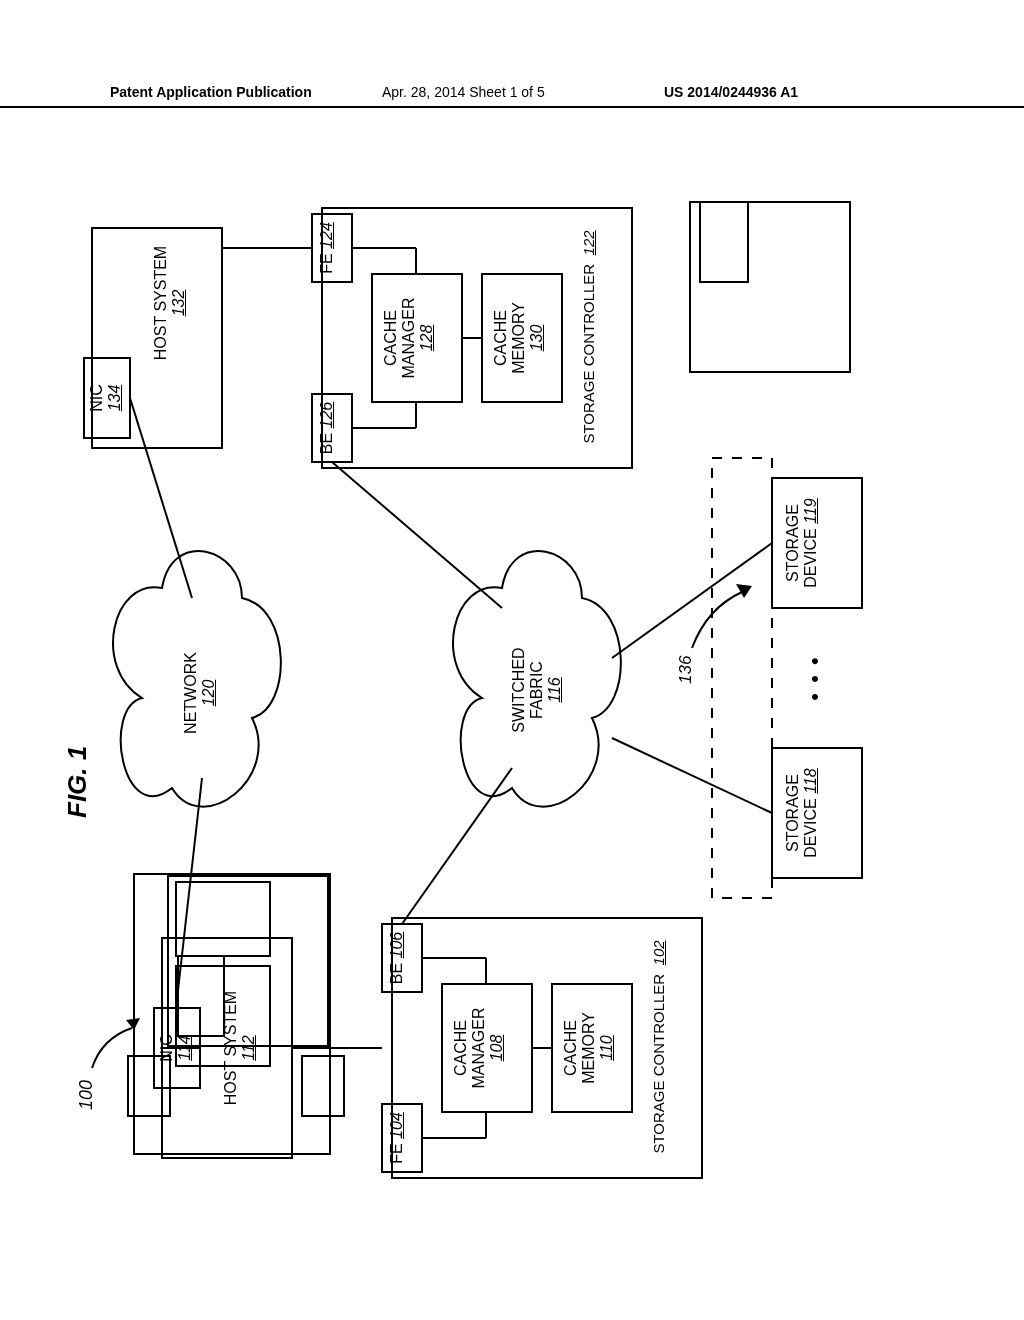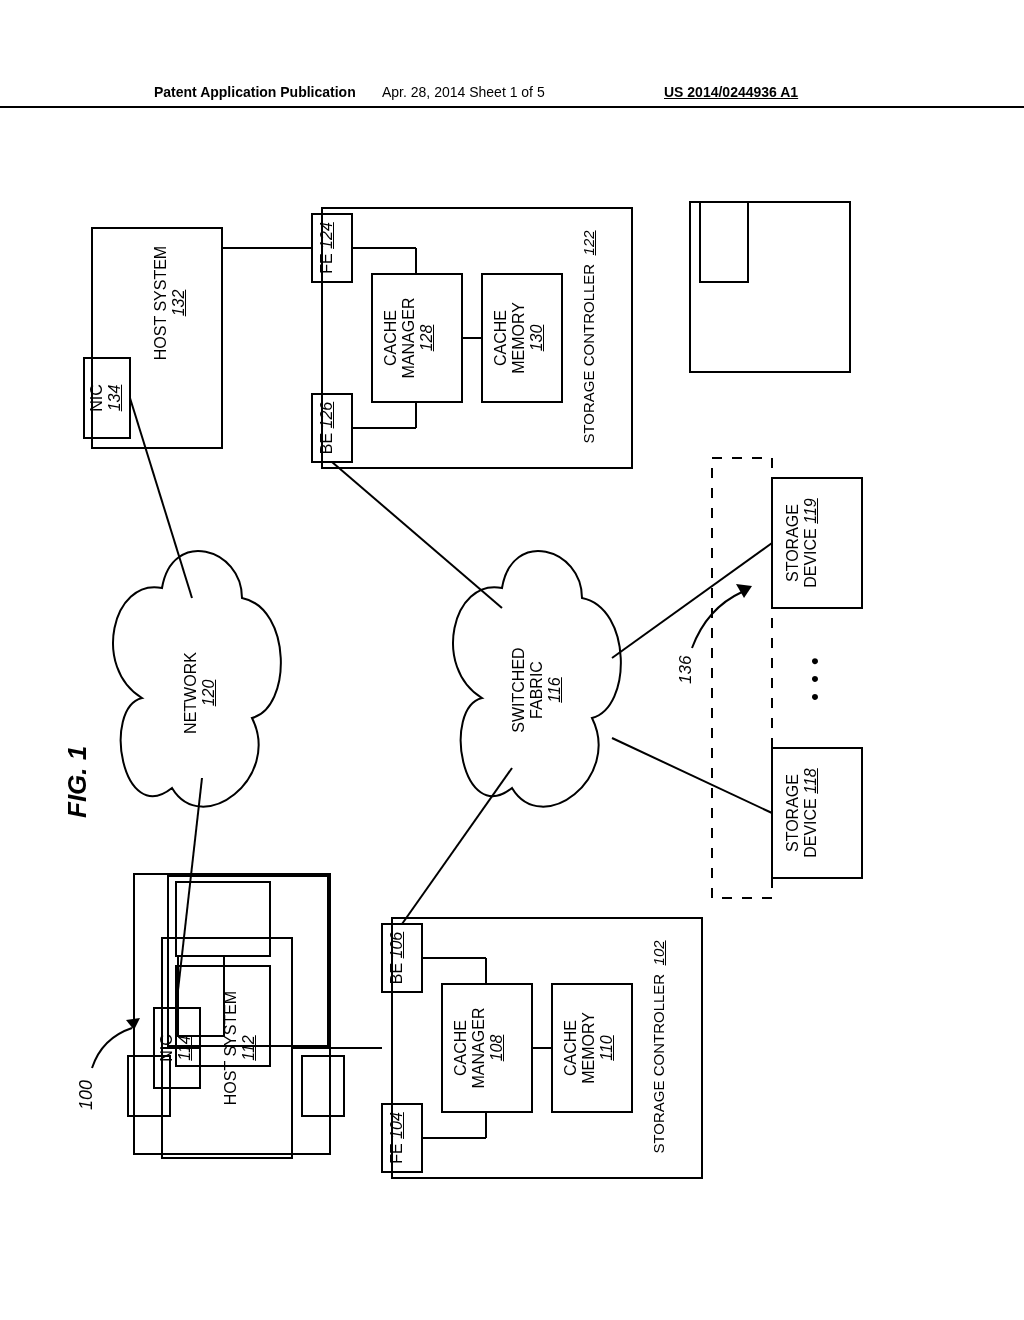--- a/index.html
+++ b/index.html
@@ -15,23 +15,23 @@
     position: relative;
   }
   .page-header {
     position: absolute;
     top: 84px;
     left: 0;
     width: 1024px;
     height: 24px;
     border-bottom: 2px solid #000;
   }
-  .ph-left { position: absolute; left: 110px; top: 0; font-weight: bold; margin-left: 44px; }
+  .ph-left { position: absolute; left: 110px; top: 0; font-weight: bold; }
   .ph-mid  { position: absolute; left: 382px; top: 0; }
-  .ph-right{ position: absolute; left: 664px; top: 0; font-weight: bold; text-decoration: underline; }
+  .ph-right{ position: absolute; left: 664px; top: 0; font-weight: bold; }
 
   .stage {
     position: absolute;
     left: 72px;
     top: 166px;
     width: 880px;
     height: 1052px;
   }
   .abs { position: absolute; }
   .fig-title { font-weight: bold; font-style: italic; font-size: 26px; }

